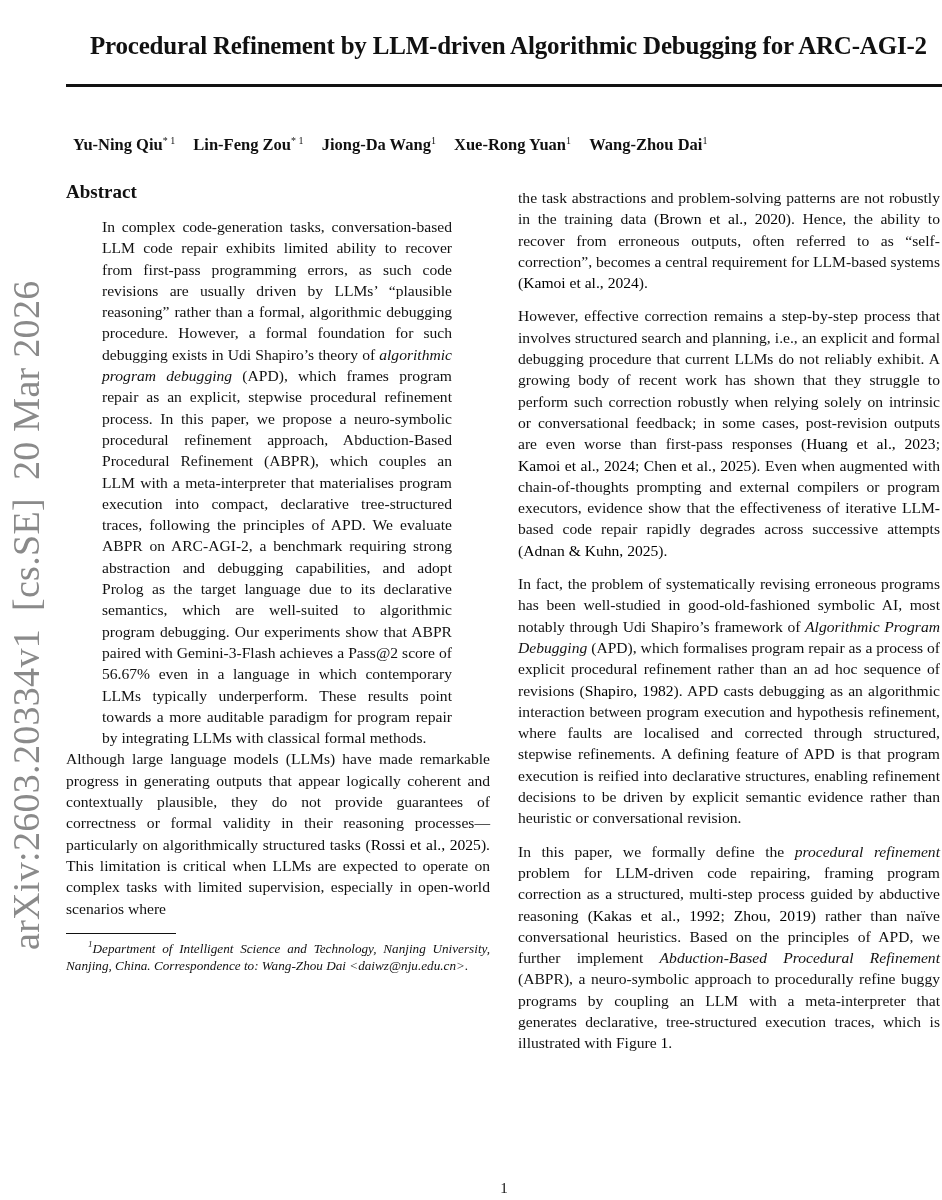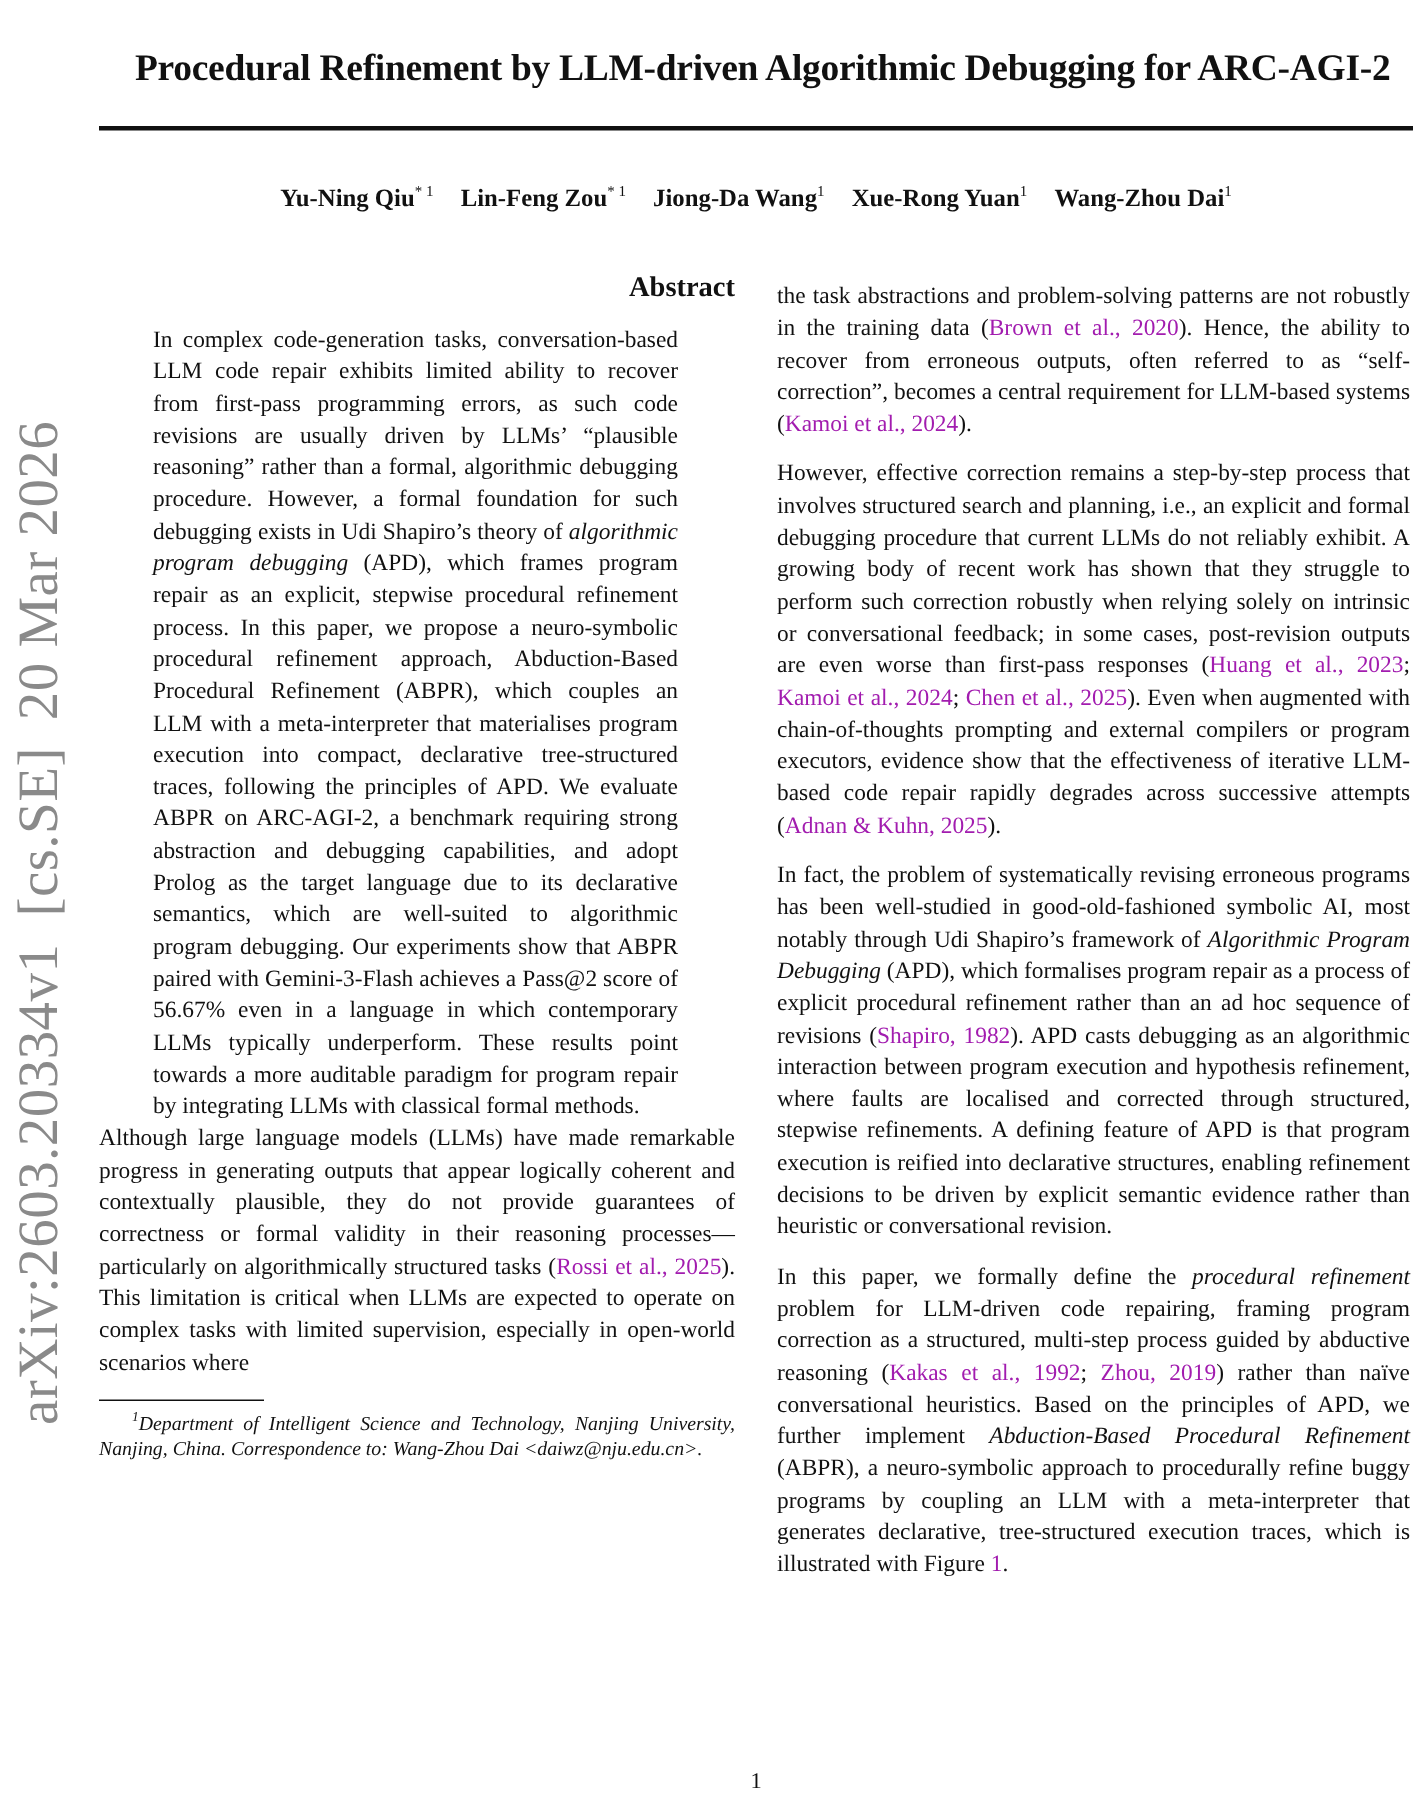--- a/index.html
+++ b/index.html
@@ -8,40 +8,40 @@
     font-family: "Liberation Serif", "DejaVu Serif", serif;
     color: #111111;
   }
   .title {
     position: absolute; left: 66px; top: 30px; width: 876px;
     font-size: 25px; font-weight: bold; letter-spacing: -0.2px;
     white-space: nowrap; line-height: 32px; margin-left: 24px;
   }
   .rule-top { position: absolute; left: 66px; top: 84px; width: 876px; height: 3px; background: #111; }
   .authors {
-    position: absolute; left: 66px; top: 122px; width: 876px; text-align: center;
+    position: absolute; left: 66px; top: 135px; width: 876px; text-align: left;
     font-size: 16.5px; font-weight: bold; white-space: nowrap;
   }
   .authors .author { margin: 0 7px; }
   .authors sup { font-size: 10px; font-weight: normal; vertical-align: super; line-height: 0; }
   .arxiv {
     position: absolute; left: 4px; top: 950px;
     transform-origin: 0 0; transform: rotate(-90deg);
     font-size: 38px; color: #8a8a8a; white-space: nowrap; width: 720px;
     letter-spacing: 0.3px;
   }
   .arxiv span { margin-right: 18px; }
   .col { position: absolute; font-size: 15.6px; line-height: 21.3px; text-align: justify; }
   .col-left { left: 66px; top: 180px; width: 424px; }
   .col-right { left: 518px; top: 187px; width: 422px; }
-  .abstract-head { text-align: right; font-weight: bold; font-size: 19px; line-height: 24px; margin: 0 0 7px 0; }
+  .abstract-head { text-align: left; font-weight: bold; font-size: 19px; line-height: 24px; margin: 0 0 7px 0; }
   .abstract-body { margin: 12px 38px 0 36px; text-align: justify; }
   .section-head { font-weight: bold; font-size: 19.5px; margin: 42px 0 12px 0; line-height: 24px; }
   p { margin: 0 0 12px 0; }
-  .cite { color: #a21caf; }
+  .cite { color: #000000; }
   .fn-rule { width: 110px; height: 1px; background: #111; margin: 14px 0 6px 0; }
   .footnote { font-size: 13.2px; line-height: 17.5px; text-align: justify; font-style: italic; }
   .footnote .fnum { font-size: 9px; vertical-align: super; line-height: 0; margin-left: 22px; }
   .preprint { font-size: 13.4px; font-style: italic; margin-top: 17px; }
   .pagenum { position: absolute; top: 1180px; left: 0; width: 1008px; text-align: center; font-size: 15px; }
   em { font-style: italic; }
 </style>
 </head>
 <body>
 

